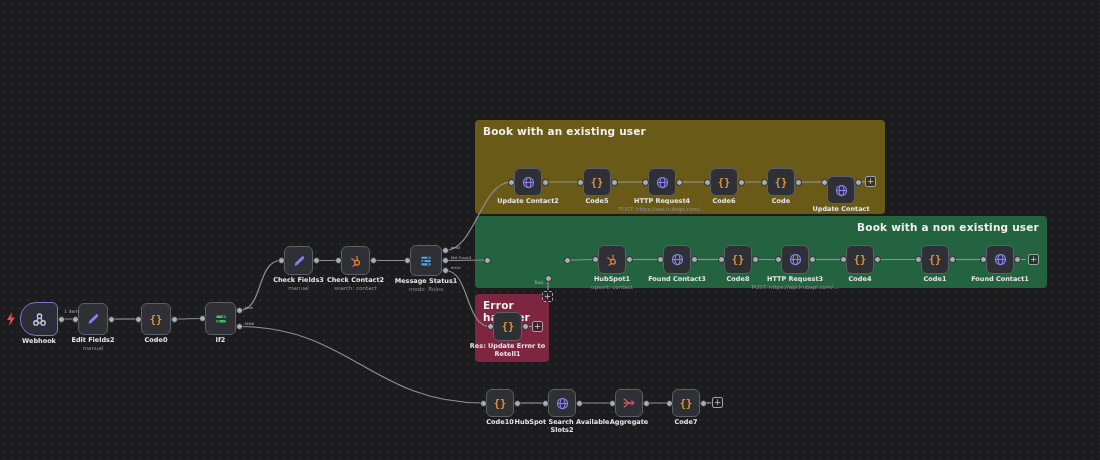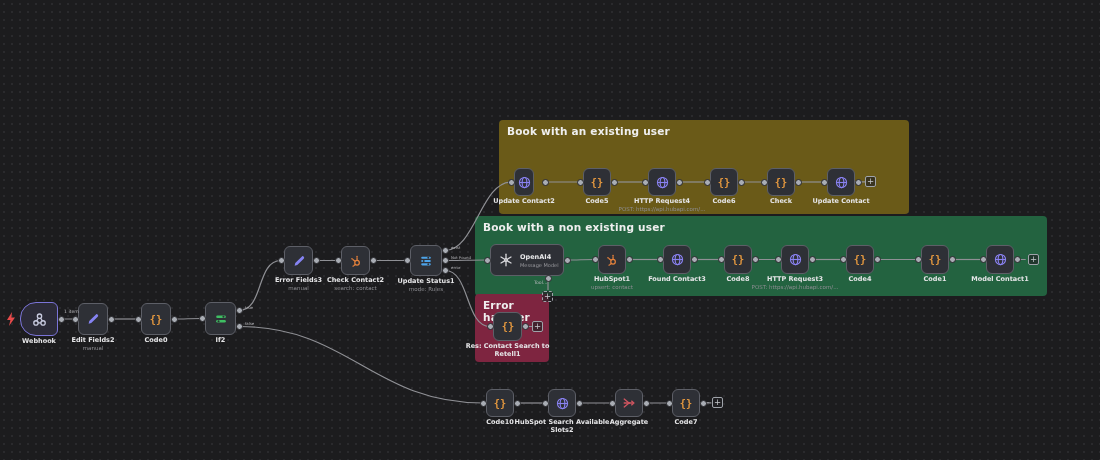--- a/index.html
+++ b/index.html
@@ -35,24 +35,24 @@
 </style>
 </head>
 <body>
 
 <div id="canvas">
   <span class="bolt" style="left:6px;top:311px">
     <svg width="10" height="14" viewBox="0 0 10 14">
         <path d="M6,0 L1,8 L4.4,8 L3,14 L9,5.5 L5.4,5.5 Z" fill="#e84b4b"></path>
       </svg>
   </span>
-<div class="group" style="left: 475px; top: 120px; width: 410px; height: 94px; background: rgb(106, 90, 24); margin-left: 24px;">
+<div class="group" style="left: 475px; top: 120px; width: 410px; height: 94px; background: rgb(106, 90, 24);">
       <div class="group-title">Book with an existing user</div>
     </div>
-    <div class="group" style="left: 475px; top: 216px; width: 572px; height: 80px; background: rgb(35, 99, 64);">
+    <div class="group" style="left: 475px; top: 216px; width: 572px; height: 72px; background: rgb(35, 99, 64); text-align: right;">
       <div class="group-title">Book with a non existing user</div>
     </div>
     <div class="group" style="left: 475px; top: 294px; width: 74px; height: 68px; background: rgb(126, 37, 64);">
       <div class="group-title">Error handler</div>
     </div>
     <svg id="wires" width="1100" height="460">
       <path d="M61,319 C86,319 50,319 75,319" fill="none" stroke="#8f9095" stroke-width="1.2"></path>
       <path d="M111,319 C136,319 113,319 138,319" fill="none" stroke="#8f9095" stroke-width="1.2"></path>
       <path d="M174,319 C199,319 177,318.5 202,318.5" fill="none" stroke="#8f9095" stroke-width="1.2"></path>
       <path d="M239,310.5 C264,310.5 256,260.5 281,260.5" fill="none" stroke="#8f9095" stroke-width="1.2"></path>
@@ -144,21 +144,21 @@
     <div class="out-label" style="left: 245px; top: 304.5px;">true</div>
     <div class="port" style="left: 235.5px; top: 323px;"></div>
     <div class="out-label" style="left: 245px; top: 320.5px;">false</div>
     <div class="node" style="left: 284px; top: 246px; width: 29px; height: 29px;">
       <span class="node-icon">
         <svg width="14" height="14" viewBox="0 0 16 16">
           <path d="M3,13.4 L6,12.7 L13.4,5.3 A1.6,1.6 0 0 0 11.1,3 L3.7,10.4 Z" fill="#8583f2"></path>
         </svg>
       </span>
       <div class="node-meta">
-        <div class="nm">Error Fields3</div>
+        <div class="nm">Check Fields3</div>
         <div class="ns">manual</div>
       </div>
     </div>
     <div class="port" style="left: 277.5px; top: 257px;"></div>
     <div class="port" style="left: 312.5px; top: 257px;"></div>
     <div class="node" style="left: 341px; top: 246px; width: 29px; height: 29px;">
       <span class="node-icon">
         <svg width="14" height="14" viewBox="0 0 16 16" fill="none" stroke="#e8833c" stroke-width="1.4">
           <circle cx="9.2" cy="10" r="2.6"></circle>
           <path d="M9.2 7.4 L9.2 3.6"></path>
@@ -181,32 +181,32 @@
         <svg width="14" height="14" viewBox="0 0 16 16">
           <rect x="2.5" y="3" width="11" height="2.4" rx="1.2" fill="#4da3e8"></rect>
           <rect x="2.5" y="6.8" width="11" height="2.4" rx="1.2" fill="#4da3e8"></rect>
           <rect x="2.5" y="10.6" width="11" height="2.4" rx="1.2" fill="#4da3e8"></rect>
           <circle cx="10.6" cy="4.2" r="1.1" fill="#2e3036"></circle>
           <circle cx="5.4" cy="8" r="1.1" fill="#2e3036"></circle>
           <circle cx="10.6" cy="11.8" r="1.1" fill="#2e3036"></circle>
         </svg>
       </span>
       <div class="node-meta">
-        <div class="nm">Update Status1</div>
+        <div class="nm">Message Status1</div>
         <div class="ns">mode: Rules</div>
       </div>
     </div>
     <div class="port" style="left: 403.5px; top: 257px;"></div>
     <div class="port" style="left: 441.5px; top: 247px;"></div>
     <div class="out-label" style="left: 451px; top: 244.5px;">exist</div>
     <div class="port" style="left: 441.5px; top: 257px;"></div>
     <div class="out-label" style="left: 451px; top: 254.5px;">Not Found</div>
     <div class="port" style="left: 441.5px; top: 267px;"></div>
     <div class="out-label" style="left: 451px; top: 264.5px;">error</div>
-    <div class="node" style="left: 514px; top: 168px; width: 20px; height: 28px;">
+    <div class="node" style="left: 514px; top: 168px; width: 28px; height: 28px;">
       <span class="node-icon">
         <svg width="15" height="15" viewBox="0 0 16 16" fill="none" stroke="#8a82f2" stroke-width="1.2">
           <circle cx="8" cy="8" r="5.4"></circle>
           <ellipse cx="8" cy="8" rx="2.5" ry="5.4"></ellipse>
           <path d="M2.6 8 L13.4 8"></path>
         </svg>
       </span>
       <div class="node-meta">
         <div class="nm">Update Contact2</div>
       </div>
@@ -252,57 +252,40 @@
     </div>
     <div class="port" style="left: 703.5px; top: 178.5px;"></div>
     <div class="port" style="left: 737.5px; top: 178.5px;"></div>
     <div class="node" style="left: 767px; top: 168px; width: 28px; height: 28px;">
       <span class="node-icon">
         <svg width="16" height="15" viewBox="0 0 16 16">
           <text x="8" y="12" font-size="11" font-weight="bold" fill="#e2973f" text-anchor="middle" font-family="DejaVu Sans Mono, monospace">{}</text>
         </svg>
       </span>
       <div class="node-meta">
-        <div class="nm">Check</div>
+        <div class="nm">Code</div>
       </div>
     </div>
     <div class="port" style="left: 760.5px; top: 178.5px;"></div>
     <div class="port" style="left: 794.5px; top: 178.5px;"></div>
-    <div class="node" style="left: 827px; top: 168px; width: 28px; height: 28px; justify-content: center;">
+    <div class="node" style="left: 827px; top: 176px; width: 28px; height: 28px; justify-content: center;">
       <span class="node-icon">
         <svg width="15" height="15" viewBox="0 0 16 16" fill="none" stroke="#8a82f2" stroke-width="1.2">
           <circle cx="8" cy="8" r="5.4"></circle>
           <ellipse cx="8" cy="8" rx="2.5" ry="5.4"></ellipse>
           <path d="M2.6 8 L13.4 8"></path>
         </svg>
       </span>
       <div class="node-meta">
         <div class="nm">Update Contact</div>
       </div>
     </div>
     <div class="port" style="left: 820.5px; top: 178.5px;"></div>
     <div class="port" style="left: 854.5px; top: 178.5px;"></div>
     <div class="plus" style="left: 865px; top: 176px;">+</div>
-    <div class="node wide" style="left: 490px; top: 244px; width: 74px; height: 32px;">
-      <span class="node-icon">
-        <svg width="16" height="16" viewBox="0 0 16 16" fill="none" stroke="#d8d8dc" stroke-width="1.3" stroke-linecap="round">
-          <path d="M8 2.2 L8 7"></path>
-          <path d="M13 5 L8.9 7.5"></path>
-          <path d="M13 11 L8.9 8.6"></path>
-          <path d="M8 13.8 L8 9"></path>
-          <path d="M3 11 L7.1 8.6"></path>
-          <path d="M3 5 L7.1 7.5"></path>
-          <circle cx="8" cy="8" r="1.5" stroke-width="1"></circle>
-        </svg>
-      </span>
-      <span class="oa-text">
-        <span class="nm">OpenAI4</span>
-        <span class="ns">Message Model</span>
-      </span>
-    </div>
     <div class="port" style="left: 483.5px; top: 256.5px;"></div>
     <div class="port" style="left: 563.5px; top: 256.5px;"></div>
     <div class="port" style="left: 544.5px; top: 274.5px;"></div>
     <div class="node" style="left: 598px; top: 245px; width: 28px; height: 29px;">
       <span class="node-icon">
         <svg width="14" height="14" viewBox="0 0 16 16" fill="none" stroke="#e8833c" stroke-width="1.4">
           <circle cx="9.2" cy="10" r="2.6"></circle>
           <path d="M9.2 7.4 L9.2 3.6"></path>
           <circle cx="9.2" cy="2.9" r="0.9" fill="#e8833c" stroke="none"></circle>
           <path d="M7 8.4 L4 6"></path>
@@ -385,35 +368,35 @@
     <div class="port" style="left: 948.5px; top: 256px;"></div>
     <div class="node" style="left: 986px; top: 245px; width: 28px; height: 29px;">
       <span class="node-icon">
         <svg width="15" height="15" viewBox="0 0 16 16" fill="none" stroke="#8a82f2" stroke-width="1.2">
           <circle cx="8" cy="8" r="5.4"></circle>
           <ellipse cx="8" cy="8" rx="2.5" ry="5.4"></ellipse>
           <path d="M2.6 8 L13.4 8"></path>
         </svg>
       </span>
       <div class="node-meta">
-        <div class="nm">Model Contact1</div>
+        <div class="nm">Found Contact1</div>
       </div>
     </div>
     <div class="port" style="left: 979.5px; top: 256px;"></div>
     <div class="port" style="left: 1013.5px; top: 256px;"></div>
     <div class="plus" style="left: 1028px; top: 254px;">+</div>
     <div class="plus dashed" style="left: 542px; top: 291px;">+</div>
     <div class="node" style="left: 493px; top: 312px; width: 29px; height: 29px;">
       <span class="node-icon">
         <svg width="16" height="15" viewBox="0 0 16 16">
           <text x="8" y="12" font-size="11" font-weight="bold" fill="#e2973f" text-anchor="middle" font-family="DejaVu Sans Mono, monospace">{}</text>
         </svg>
       </span>
       <div class="node-meta">
-        <div class="nm">Res: Contact Search to
+        <div class="nm">Res: Update Error to
 Retell1</div>
       </div>
     </div>
     <div class="port" style="left: 486.5px; top: 323px;"></div>
     <div class="port" style="left: 521.5px; top: 323px;"></div>
     <div class="plus" style="left: 532px; top: 321px;">+</div>
     <div class="node" style="left: 486px; top: 389px; width: 28px; height: 28px;">
       <span class="node-icon">
         <svg width="16" height="15" viewBox="0 0 16 16">
           <text x="8" y="12" font-size="11" font-weight="bold" fill="#e2973f" text-anchor="middle" font-family="DejaVu Sans Mono, monospace">{}</text>

